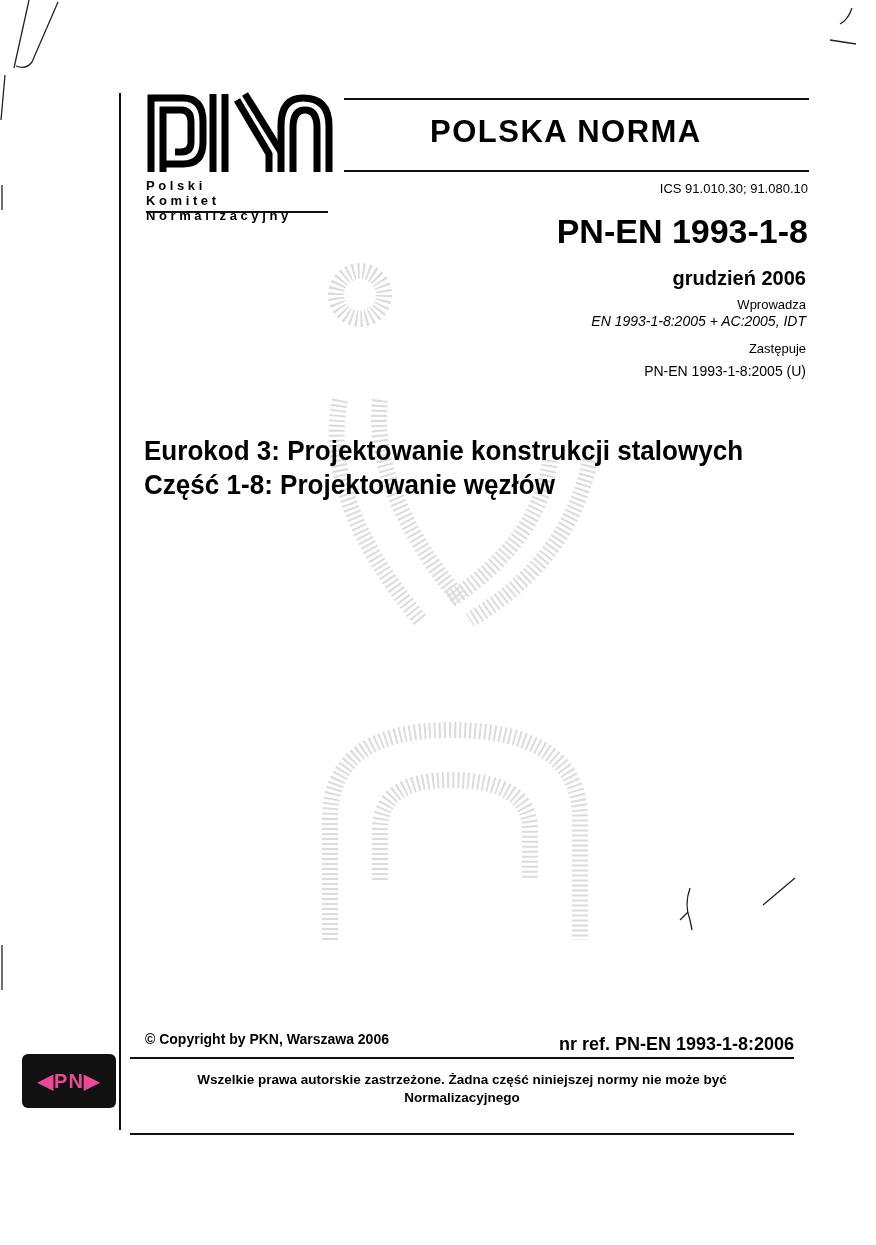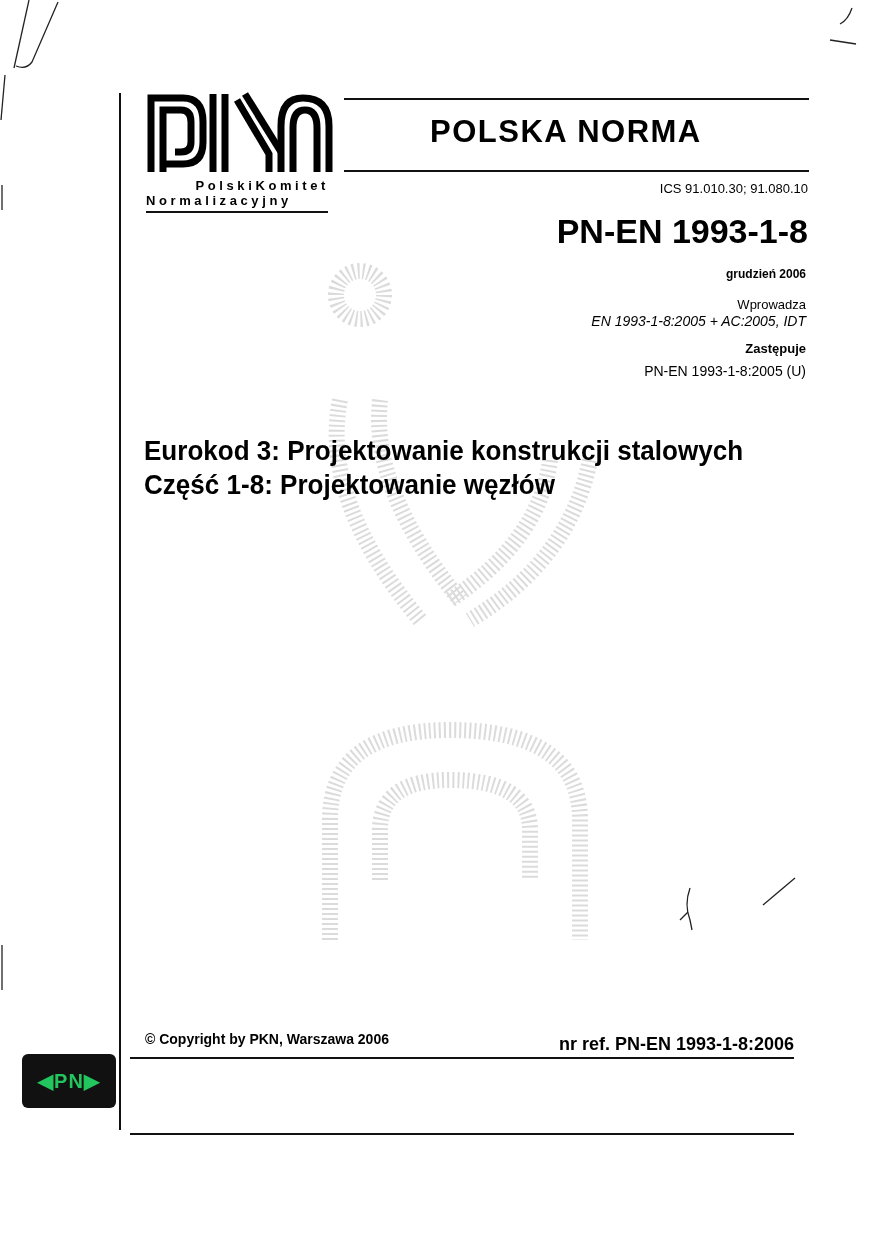--- a/index.html
+++ b/index.html
@@ -4,37 +4,37 @@
 <style>
   html, body { margin:0; padding:0; }
   body { width:876px; height:1245px; background:#ffffff; position:relative; overflow:hidden;
          font-family:"Liberation Sans", sans-serif; color:#000; }
   .abs { position:absolute; }
   .vrule { position:absolute; left:119px; top:93px; width:2px; height:1037px; background:#111; }
   .hline { position:absolute; height:2px; background:#111; }
   
   .logo { left:145px; top:90px; width:190px; height:85px; }
   .logo-sub { left:146px; top:178px; font-size:13px; font-weight:bold; letter-spacing:3.6px; line-height:15px; }
-  .logo-sub .l1 { display:flex; justify-content:flex-end; width:183px; }
+  .logo-sub .l1 { display:flex; justify-content:center; width:183px;flex-direction:column; }
   .logo-underline { left:146px; top:211px; width:182px; height:2px; background:#111; }
   .title { left:430px; top:114px; font-size:31px; font-weight:bold; letter-spacing:1.5px; }
   .ics { right:68px; top:181px; font-size:13px; }
   .code { right:68px; top:212px; font-size:34px; font-weight:bold; }
-  .date { right:70px; top:267px; font-size:12px; font-weight:bold; }
+  .date { right:70px; top:267px; font-size:20px; font-weight:bold; }
   .intro-label { right:70px; top:297px; font-size:13px; font-weight:normal; }
   .intro-val { right:70px; top:313px; font-size:14px;font-style:italic; }
-  .repl-label { right:70px; top:341px; font-size:13px; font-weight:bold; }
+  .repl-label { right:70px; top:341px; font-size:13px; font-weight:normal; }
   .repl-val { right:70px; top:357px; font-size:14px;margin-top:6px; }
   .main-title { left:144px; top:434px; font-size:28px; font-weight:bold; line-height:34px; transform:scaleX(0.93); transform-origin:left; white-space:nowrap; }
   .status { left:144px; top:812px; font-size:16px; font-weight:bold; line-height:19px; white-space:nowrap; }
   .copyright { left:131px; top:1031px; font-size:14px; font-weight:bold;margin-left:14px; }
   .ref { right:82px; top:1034px; font-size:18px; font-weight:bold; }
   .rights { left:130px; top:1071px; width:664px; text-align:center; font-size:13.5px; font-weight:bold; line-height:18px; }
   .stamp { left:22px; top:1054px; width:94px; height:54px; background:#111; border-radius:6px;
-           color:#22c55e; font-weight:bold; font-size:20px; display:flex; align-items:center; justify-content:center; letter-spacing:1px; }
+           color:#ec4899; font-weight:bold; font-size:20px; display:flex; align-items:center; justify-content:center; letter-spacing:1px; }
   .watermark { left:300px; top:260px; width:320px; height:690px; opacity:0.35; }
   .marks { left:0; top:0; width:876px; height:1245px; pointer-events:none; }
 </style>
 </head>
 <body>
 
 <div class="vrule"></div>
 
 <svg class="abs logo" viewBox="0 0 190 85">
   <g fill="none" stroke="#000" stroke-width="7">
@@ -86,20 +86,22 @@
   <div>Część 1-8: Projektowanie węzłów</div>
 </div>
 
 <div class="abs status">
 </div>
 
 <div class="abs copyright">© Copyright by PKN, Warszawa 2006</div>
 <div class="abs ref">nr ref. PN-EN 1993-1-8:2006</div>
 <div class="hline" style="left:130px; top:1057px; width:664px;"></div>
 <div class="abs rights">
+  <div>Wszelkie prawa autorskie zastrzeżone. Żadna część niniejszej normy nie może być</div>
+  <div>Normalizacyjnego</div>
 </div>
 <div class="hline" style="left:130px; top:1133px; width:664px;"></div>
 
 <div class="abs stamp">◀PN▶</div>
 
 <svg class="abs marks" viewBox="0 0 876 1245">
   <g stroke="#222" fill="none" stroke-width="1.3">
     <path d="M29 0 L14 68"></path>
     <path d="M58 2 L32 62 Q26 70 16 66"></path>
     <path d="M5 75 L1 120"></path>

